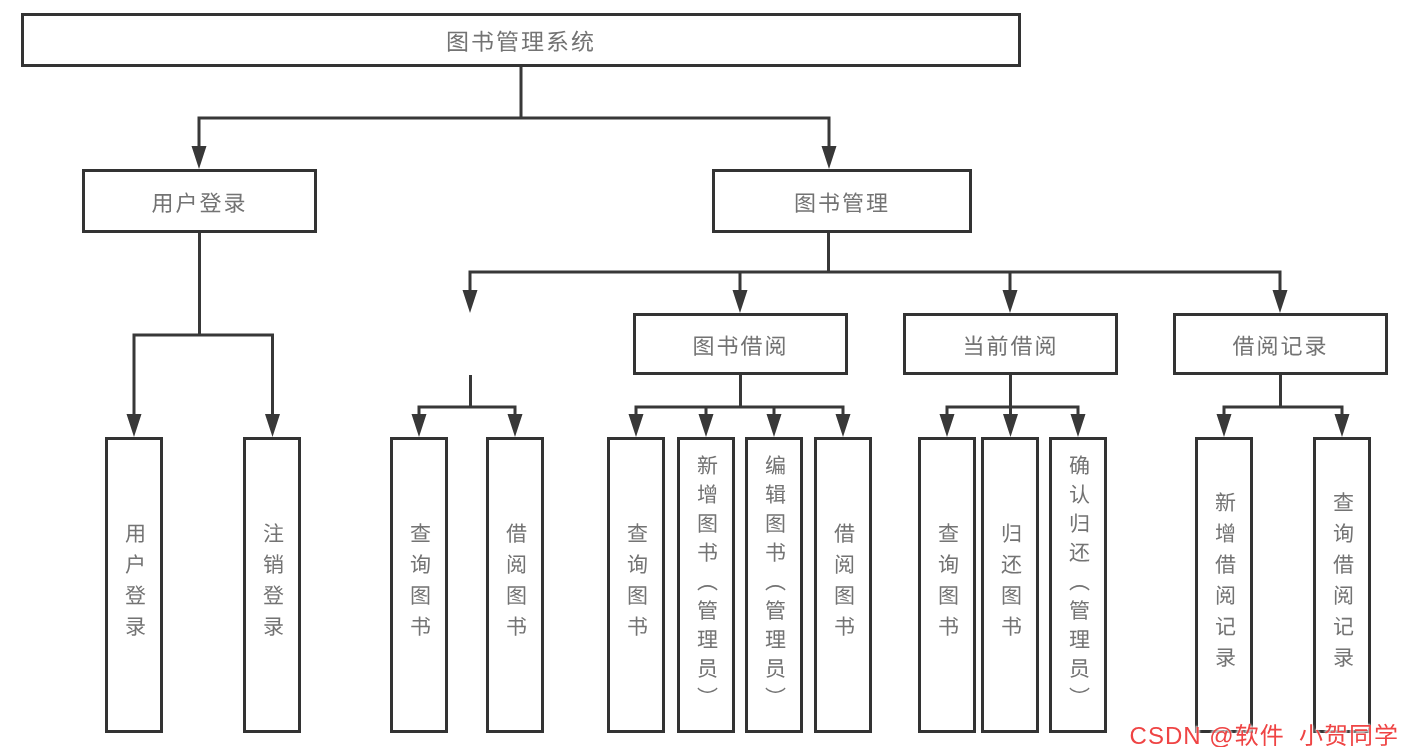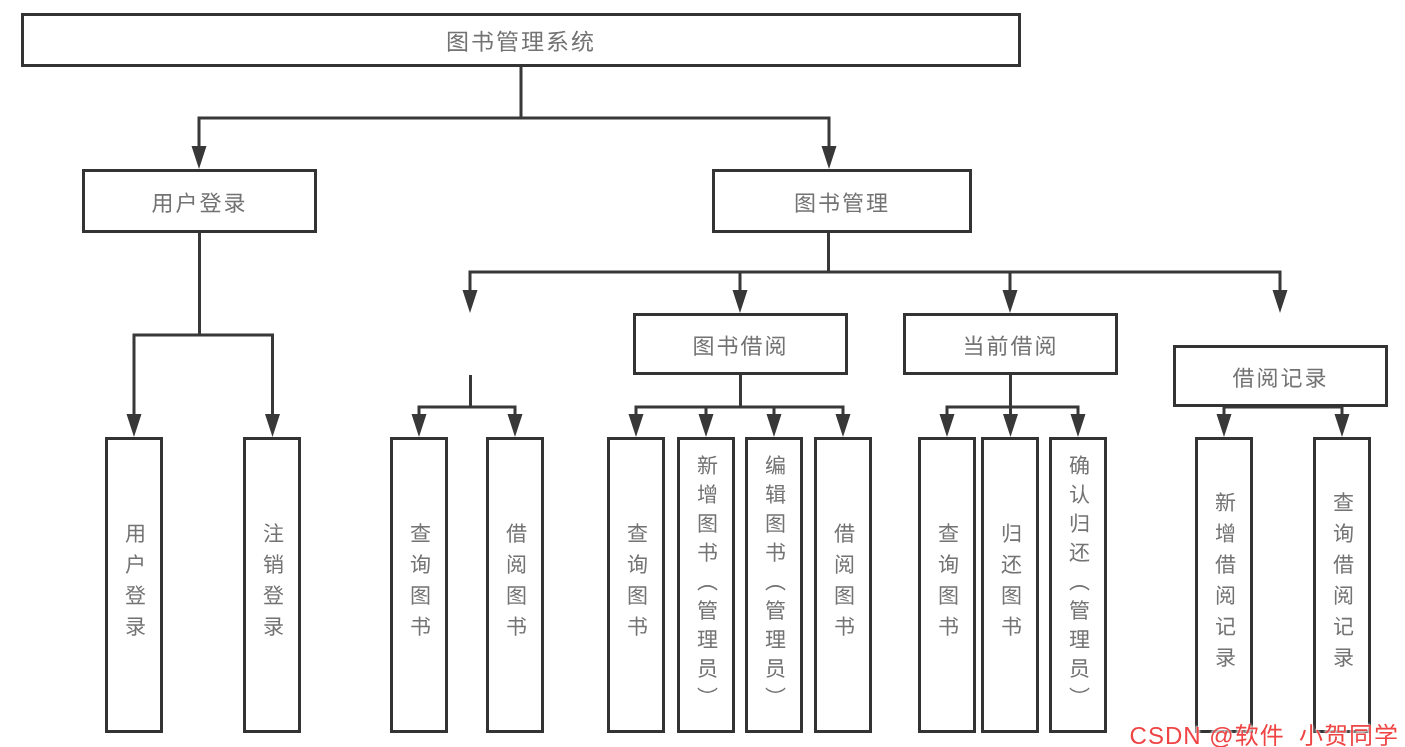--- a/index.html
+++ b/index.html
@@ -12,21 +12,21 @@
     position:absolute;box-sizing:border-box;background:#fff;border:3px solid #333;
     display:flex;align-items:center;justify-content:center;color:#737373;z-index:1;
   }
   .hbox{font-size:22px;letter-spacing:2px;}
   .n-root{left:21px;top:13px;width:1000px;height:54px;font-size:23px;}
   .n-userlogin{left:82px;top:169px;width:235px;height:64px;}
   .n-bookmgmt{left:712px;top:169px;width:260px;height:64px;}
   .n-newbook{left:363px;top:313px;width:215px;height:62px;}
   .n-borrow{left:633px;top:313px;width:215px;height:62px;}
   .n-current{left:903px;top:313px;width:215px;height:62px;text-align:center;}
-  .n-records{left:1173px;top:313px;width:215px;height:62px;margin-top:32px;}
+  .n-records{left:1173px;top:313px;width:215px;height:62px;}
   .leaf{top:437px;width:58px;height:296px;font-size:21px;}
   .leaf .vtext{
     writing-mode:vertical-rl;text-orientation:mixed;
     line-height:1;letter-spacing:10px;white-space:nowrap;
   }
   .l1{left:105px;} .l2{left:243px;} .l3{left:390px;} .l4{left:486px;}
   .l5{left:607px;} .l6{left:677px;} .l7{left:745px;} .l8{left:814px;}
   .l9{left:918px;} .l10{left:981px;} .l11{left:1049px;}
   .l12{left:1195px;} .l13{left:1313px;}
   .l6 .vtext,.l7 .vtext,.l11 .vtext{letter-spacing:8px;}

